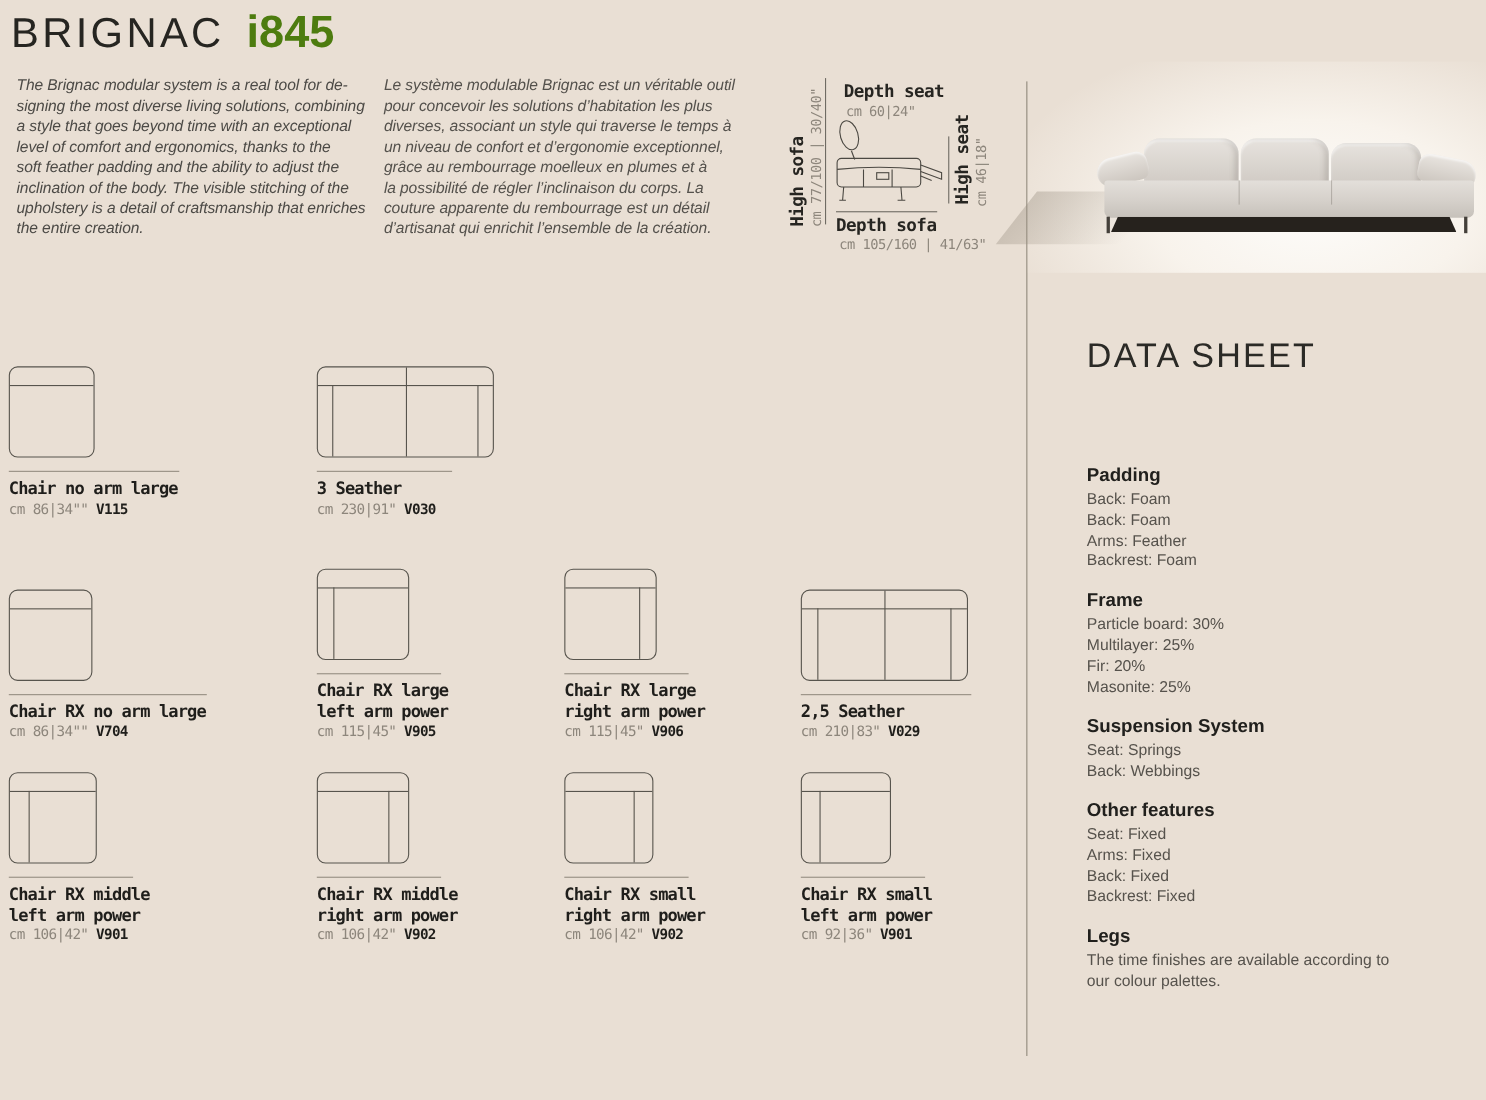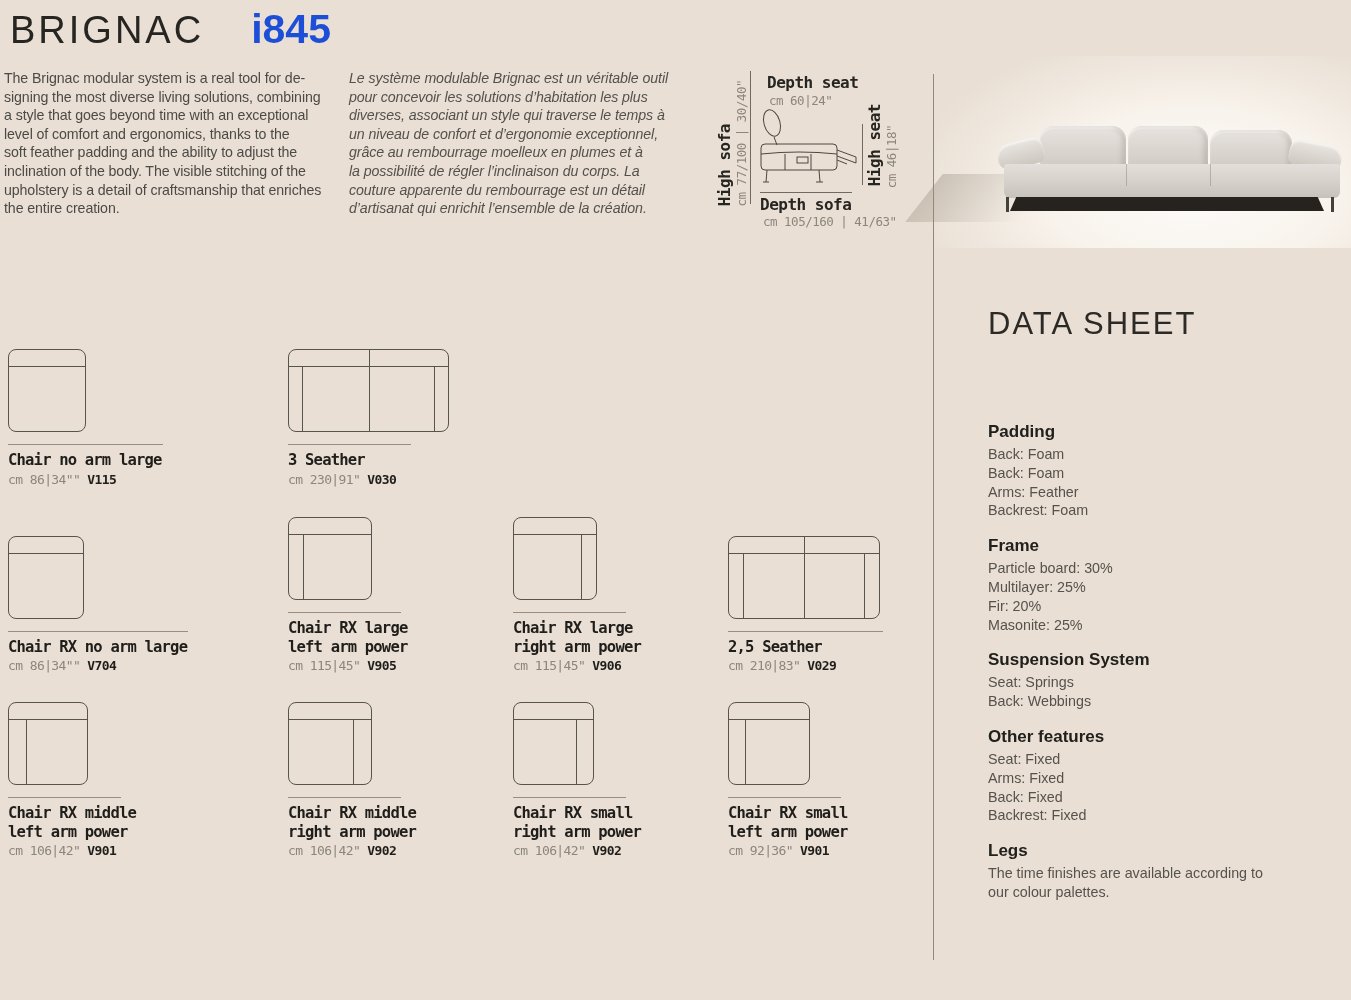--- a/index.html
+++ b/index.html
@@ -4,25 +4,25 @@
 <style>
   html,body{margin:0;padding:0;}
   body{
     width:1351px;height:1000px;position:relative;overflow:hidden;
     background:#e9dfd4;
     font-family:"Liberation Sans",sans-serif;color:#2b2a27;
   }
   
   .title-row{position:absolute;left:10px;top:6px;display:flex;align-items:baseline;}
   .brand{font-size:38px;font-weight:500;letter-spacing:3px;color:#262521;}
-  .model{font-size:41px;font-weight:800;margin-left:47px;color:#1d4ed8;}
+  .model{font-size:41px;font-weight:800;margin-left:20px;color:#4d7c0f;}
   
   .intro{position:absolute;top:69px;width:345px;font-size:14.2px;line-height:18.6px;
          color:#4c4a46;white-space:pre-line;letter-spacing:-0.1px;}
-  .intro.en{left:4px;}
+  .intro.en{left:15px;font-style:italic;}
   .intro.fr{left:349px;font-style:italic;color:#54514c;}
   
   .dim-diagram{position:absolute;left:705px;top:58px;width:215px;height:178px;}
   .dd-label{position:absolute;font-family:"DejaVu Sans Mono",monospace;font-weight:bold;
             font-size:16px;letter-spacing:-0.5px;color:#262521;white-space:nowrap;}
   .dd-value{position:absolute;font-family:"DejaVu Sans Mono",monospace;
             font-size:12.5px;letter-spacing:-0.5px;color:#8d867c;white-space:nowrap;}
   .vtext{writing-mode:vertical-rl;transform:rotate(180deg);}
   .dim-rule{position:absolute;background:#6f6b63;}
   
@@ -58,21 +58,21 @@
   
   .datasheet-title{position:absolute;left:988px;top:306px;font-size:31px;font-weight:400;
     letter-spacing:2px;color:#2b2a26;}
   .datasheet{position:absolute;left:988px;top:410px;width:340px;}
   .ds-heading{font-size:17px;font-weight:700;color:#21201d;margin:16px 0 3px;line-height:20px;}
   .ds-heading:first-child{margin-top:12px;}
   .ds-line{font-size:14.3px;line-height:18.8px;color:#56524c;}
   
   .mod-row{position:absolute;left:8px;display:grid;
     grid-template-columns:280px 225px 215px 165px;align-items:end;}
-  #mod-row-1{top:349px;} #mod-row-2{top:517px;} #mod-row-3{top:702px;}
+  #mod-row-1{top:333px;} #mod-row-2{top:517px;} #mod-row-3{top:702px;}
   .mod-diagram{position:relative;height:81px;border:1px solid #57544d;border-radius:8px;}
   .mod-backrest{position:absolute;left:0;right:0;top:16px;border-top:1px solid #57544d;}
   .mod-arm{position:absolute;top:16px;bottom:0;}
   .mod-arm.left{left:0;border-right:1px solid #57544d;}
   .mod-arm.right{right:0;border-left:1px solid #57544d;}
   .mod-divider{position:absolute;top:0;bottom:0;left:50%;border-left:1px solid #57544d;}
   .mod-sep{border:none;border-top:1px solid #968e82;margin:12px 0 6px;height:0;}
   .mod-name{font-family:"DejaVu Sans Mono",monospace;font-weight:bold;font-size:15.5px;
     line-height:18.5px;letter-spacing:-0.8px;color:#1f1e1b;white-space:pre-line;}
   .mod-dims{font-family:"DejaVu Sans Mono",monospace;font-size:13px;letter-spacing:-0.6px;

